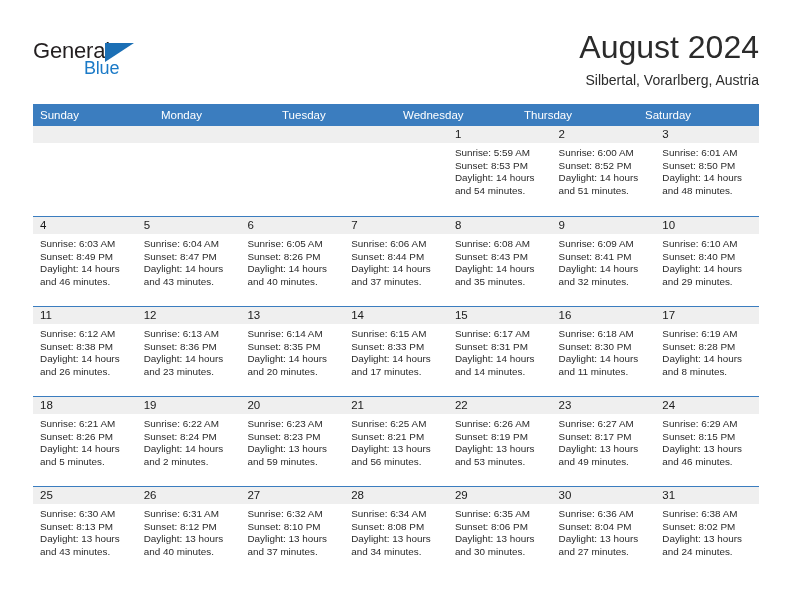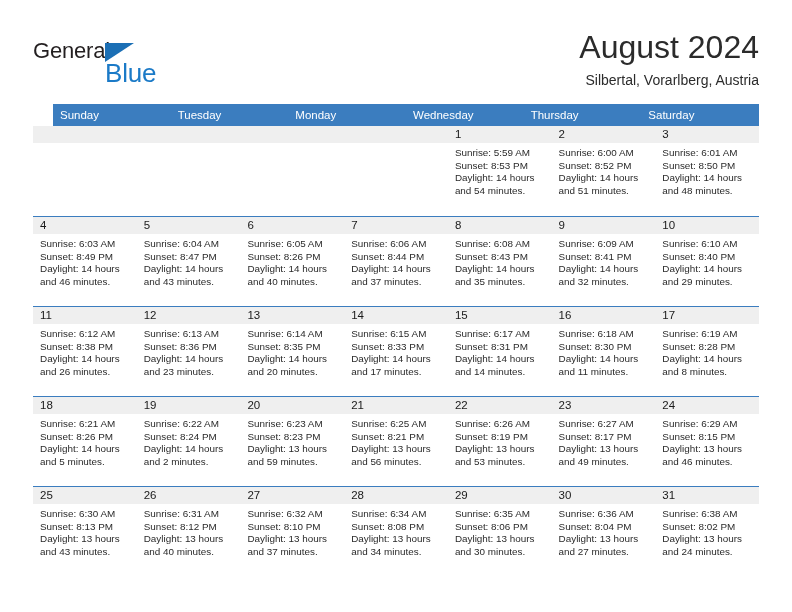--- a/index.html
+++ b/index.html
@@ -50,23 +50,23 @@
     position: absolute;
     left: 72px;
     top: 5px;
     width: 0;
     height: 0;
     border-left: 29px solid #1b6fb5;
     border-bottom: 19px solid transparent;
   }
   .brand-line2 {
     position: absolute;
-    left: 72px;
+    left: 51px;
     top: 20px;
-    font-size: 26px;
+    font-size: 18px;
     letter-spacing: -0.2px;
     color: #1b7ac7;
     font-family: "Liberation Sans", sans-serif;
   }
   .title-block {
     position: absolute;
     right: 33px;
     top: 30px;
     text-align: right;
   }
@@ -89,21 +89,20 @@
   .calendar {
     position: absolute;
     left: 33px;
     top: 104px;
     width: 726px;
   }
   .weekday-row {
     display: flex;
     background: #3b7dbf;
     height: 22px;
-    margin-left: 20px;
   }
   .weekday-cell {
     flex: 1 1 0;
     color: #ffffff;
     font-size: 11.5px;
     line-height: 22px;
     padding-left: 7px;
     box-sizing: border-box;
     white-space: nowrap;
     overflow: hidden;
@@ -166,22 +165,22 @@
       <div class="cal-title">August 2024</div>
       <div class="cal-subtitle">Silbertal, Vorarlberg, Austria</div>
     </div>
 
   </div>
 
   <div class="calendar">
 
     <div class="weekday-row">
       <div class="weekday-cell">Sunday</div>
+      <div class="weekday-cell">Monday</div>
       <div class="weekday-cell">Tuesday</div>
-      <div class="weekday-cell">Monday</div>
       <div class="weekday-cell">Wednesday</div>
       <div class="weekday-cell">Thursday</div>
       <div class="weekday-cell">Saturday</div>
     </div>
 
     <div id="weeks-container">
         <div class="week-row">
           <div class="day-cell empty">
             <div class="day-number-band"></div>
           </div>

